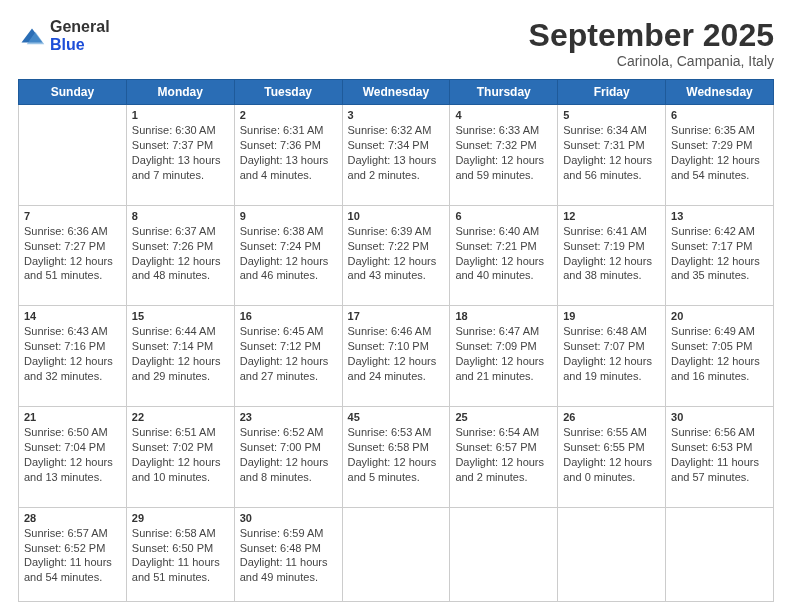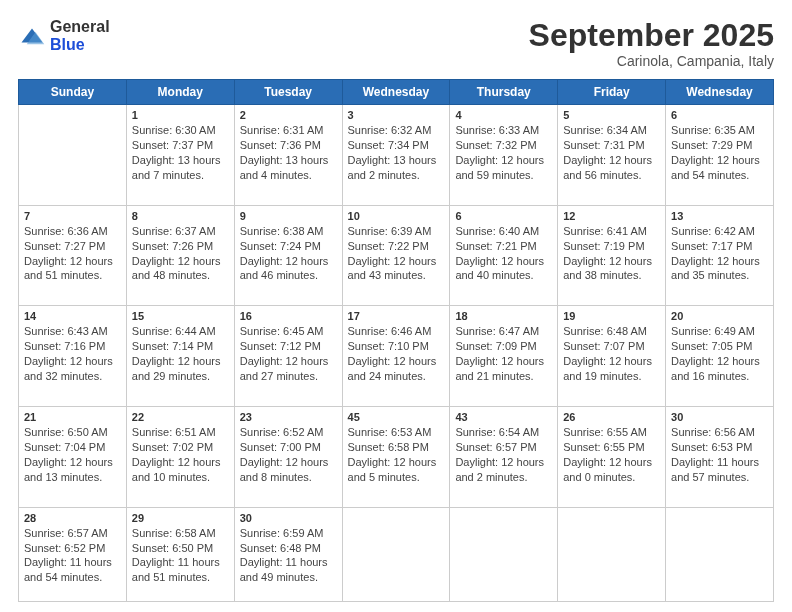--- a/index.html
+++ b/index.html
@@ -234,21 +234,21 @@
           </td>
           <td>
             <span class="day-number">23</span>
             <div class="cell-text">Sunrise: 6:52 AM<br>Sunset: 7:00 PM<br>Daylight: 12 hours and 8 minutes.</div>
           </td>
           <td>
             <span class="day-number">45</span>
             <div class="cell-text">Sunrise: 6:53 AM<br>Sunset: 6:58 PM<br>Daylight: 12 hours and 5 minutes.</div>
           </td>
           <td>
-            <span class="day-number">43</span>
+            <span class="day-number">25</span>
             <div class="cell-text">Sunrise: 6:54 AM<br>Sunset: 6:57 PM<br>Daylight: 12 hours and 2 minutes.</div>
           </td>
           <td>
             <span class="day-number">26</span>
             <div class="cell-text">Sunrise: 6:55 AM<br>Sunset: 6:55 PM<br>Daylight: 12 hours and 0 minutes.</div>
           </td>
           <td>
             <span class="day-number">30</span>
             <div class="cell-text">Sunrise: 6:56 AM<br>Sunset: 6:53 PM<br>Daylight: 11 hours and 57 minutes.</div>
           </td>

